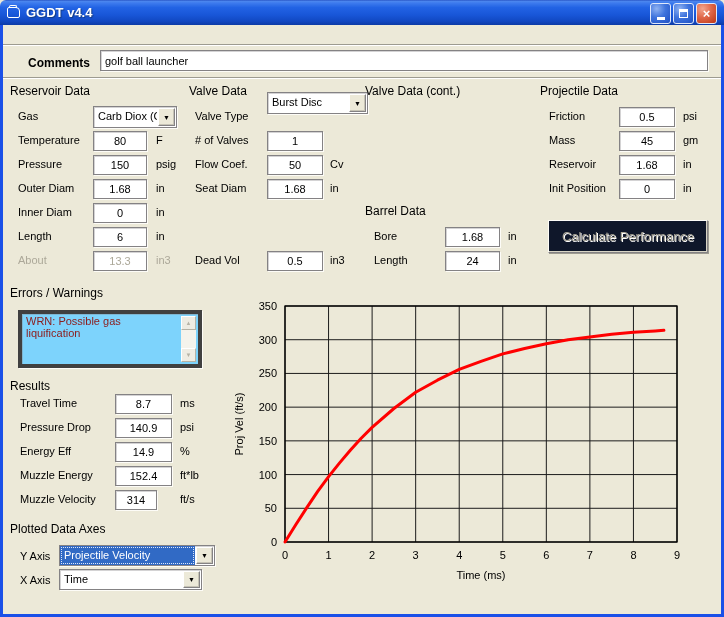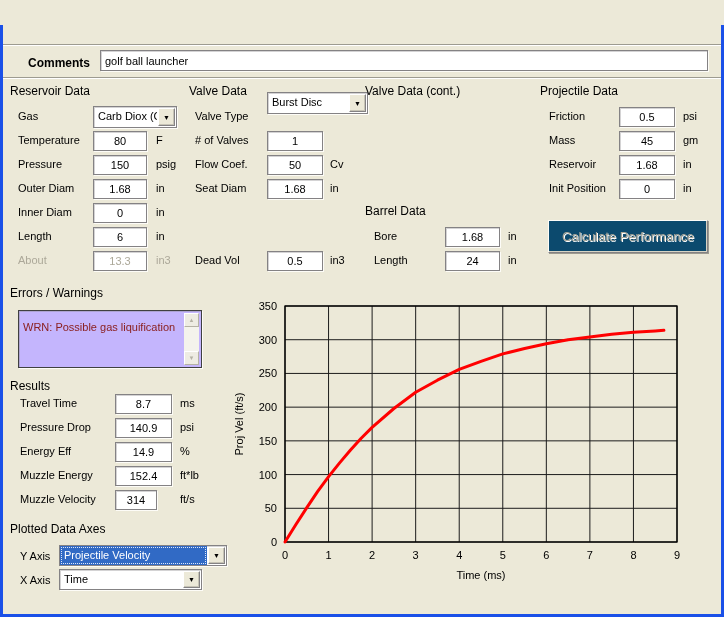--- a/index.html
+++ b/index.html
@@ -32,34 +32,49 @@
   .gray{color:#aca899}
   .field{position:absolute;height:20px;background:#fff;border:1px solid #848284;box-shadow:1px 1px 0 #fdfcf7,inset 1px 1px 0 rgba(132,130,132,.35);
     text-align:center;font-size:11px;font-family:inherit;color:#000;padding:0 2px;outline:none}
   .field.left{text-align:left;padding-left:4px}
   .field.graytxt{color:#aca899}
   .dd{position:absolute;height:22px;background:#fff;border:1px solid #848284;box-shadow:1px 1px 0 #fdfcf7,inset 1px 1px 0 rgba(132,130,132,.35);display:flex;align-items:stretch}
   .dd-text{flex:1;padding:3px 4px 0 4px;white-space:nowrap;overflow:hidden}
   .dd-btn{width:17px;margin:1px;background:#ece9d8;border:1px solid #fff;border-right-color:#848284;border-bottom-color:#848284;
     box-shadow:inset -1px -1px 0 #c6c3b5;display:flex;align-items:center;justify-content:center;font-size:7px;color:#000}
   .dd.sel .dd-text{background:#316ac5;color:#fff;outline:1px dotted #dce6f8;outline-offset:-2px}
-  .btn-disabled{position:absolute;background:#0c4a6e;color:#aca899;text-shadow:1px 1px 0 #fff;font-size:13px;font-family:inherit;
+  .btn-disabled{position:absolute;background:#0f172a;color:#aca899;text-shadow:1px 1px 0 #fff;font-size:13px;font-family:inherit;
     border:1px solid;border-color:#fdfcf7 #848284 #848284 #fdfcf7;box-shadow:1px 1px 0 #9d9b90,inset -1px -1px 0 #d8d5c5}
-  .errbox{position:absolute;background:#c4b5fd;border:1px solid #404040;box-shadow:1px 1px 0 #fdfcf7,inset 1px 1px 0 rgba(132,130,132,.35);padding:10px 4px}
+  .errbox{position:absolute;background:#7dd3fc;border:4px solid #404040;box-shadow:1px 1px 0 #fdfcf7,inset 1px 1px 0 rgba(132,130,132,.35);padding:1px 4px}
   .err-text{display:block;margin-right:16px}
   .sb{position:absolute;right:2px;top:2px;bottom:2px;width:15px;background:#f4f3ec;display:flex;flex-direction:column;justify-content:space-between}
   .sb-btn{height:14px;background:#eeece3;border:1px solid #fff;border-right-color:#b5b2a5;border-bottom-color:#b5b2a5;
     display:flex;align-items:center;justify-content:center;font-size:6px;color:#b5b2a5}
   svg text{font-family:"Liberation Sans","DejaVu Sans",sans-serif;font-size:11px;fill:#000}
 </style>
 </head>
 <body>
 
 <div class="window">
 
+  <div class="titlebar">
+    <span class="app-icon"></span>
+    <span class="title-text">GGDT v4.4</span>
+    <span class="win-controls">
+      <span class="wbtn minb">
+          <span class="min-glyph"></span>
+        </span>
+      <span class="wbtn maxb">
+          <span class="max-glyph"></span>
+        </span>
+      <span class="wbtn closeb">
+          <span>×</span>
+        </span>
+    </span>
+  </div>
 
   <div class="frame-left"></div>
   <div class="frame-right"></div>
   <div class="frame-bottom"></div>
 
   <div class="rule" style="left:3px;top:44px;width:718px"></div>
 
   <span class="lbl" style="left:28px;top:56px;font-weight:bold;font-size:12px">Comments</span>
   <input class="field left" style="left: 100px; top: 50px; width: 608px; height: 21px;" value="golf ball launcher">
   <div class="rule" style="left:3px;top:77px;width:718px"></div>
@@ -165,21 +180,21 @@
     <input class="field" style="left: 115px; top: 466px; width: 57px;" value="152.4">
     <span class="unit" style="left:180px;top:469px">ft*lb</span>
     <span class="lbl" style="left:20px;top:493px">Muzzle Velocity</span>
     <input class="field" style="left: 115px; top: 490px; width: 42px;" value="314">
     <span class="unit" style="left:180px;top:493px">ft/s</span>
   </div>
 
   <div>
     <div class="hdr" style="left:10px;top:522px">Plotted Data Axes</div>
     <span class="lbl" style="left:20px;top:550px">Y Axis</span>
-    <div class="dd sel" style="left:59px;top:545px;width:168px;height:21px">
+    <div class="dd sel" style="left:59px;top:545px;width:156px;height:21px">
       <span class="dd-text">Projectile Velocity</span>
       <span class="dd-btn">▼</span>
     </div>
     <span class="lbl" style="left:20px;top:574px">X Axis</span>
     <div class="dd" style="left:59px;top:569px;width:143px;height:21px">
       <span class="dd-text">Time</span>
       <span class="dd-btn">▼</span>
     </div>
   </div>
 

